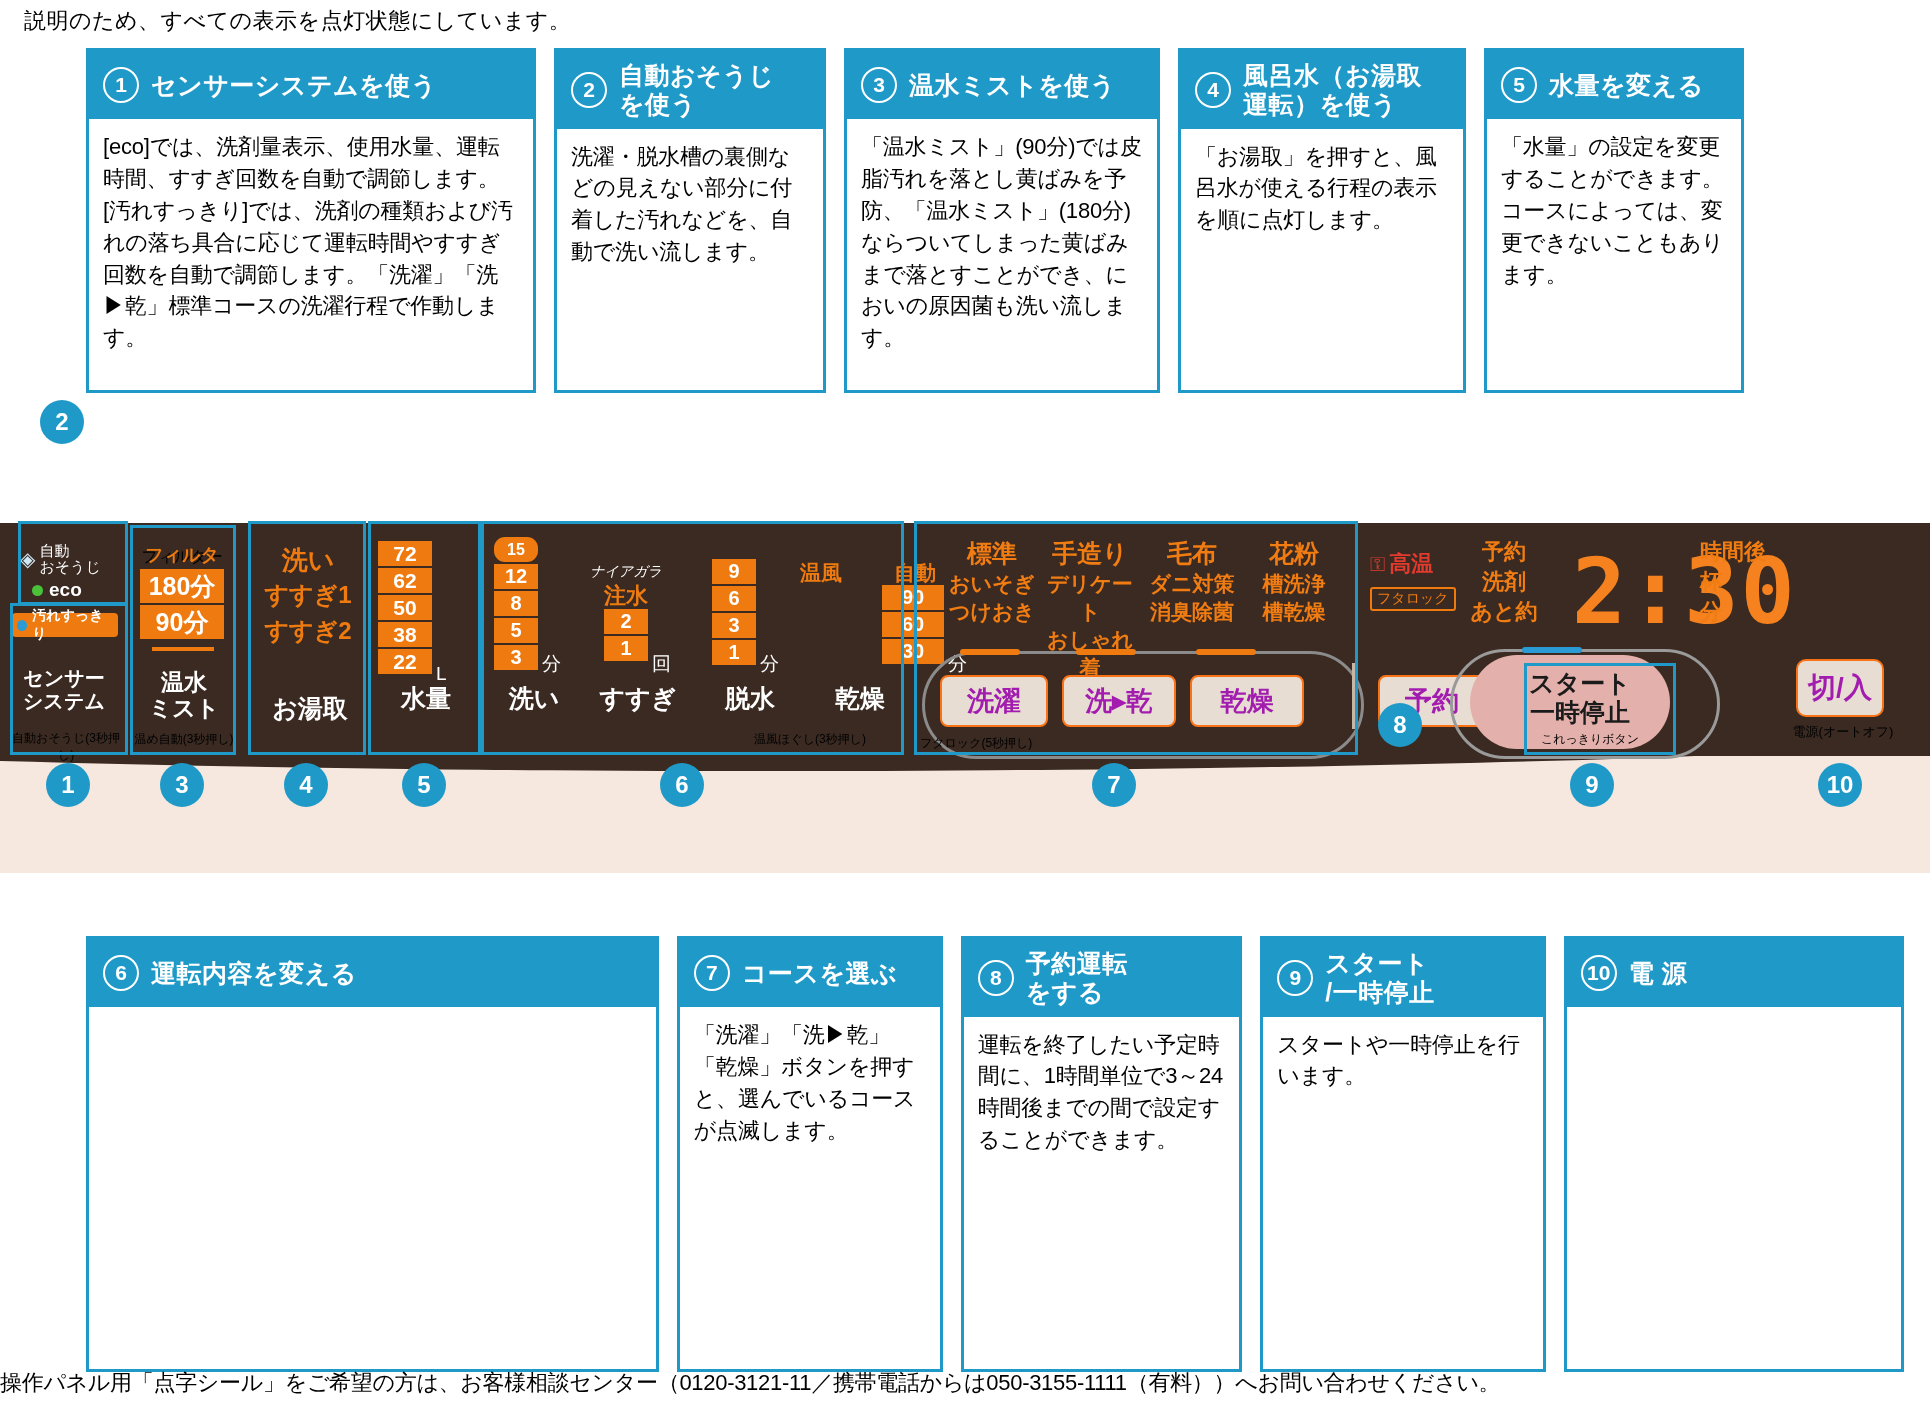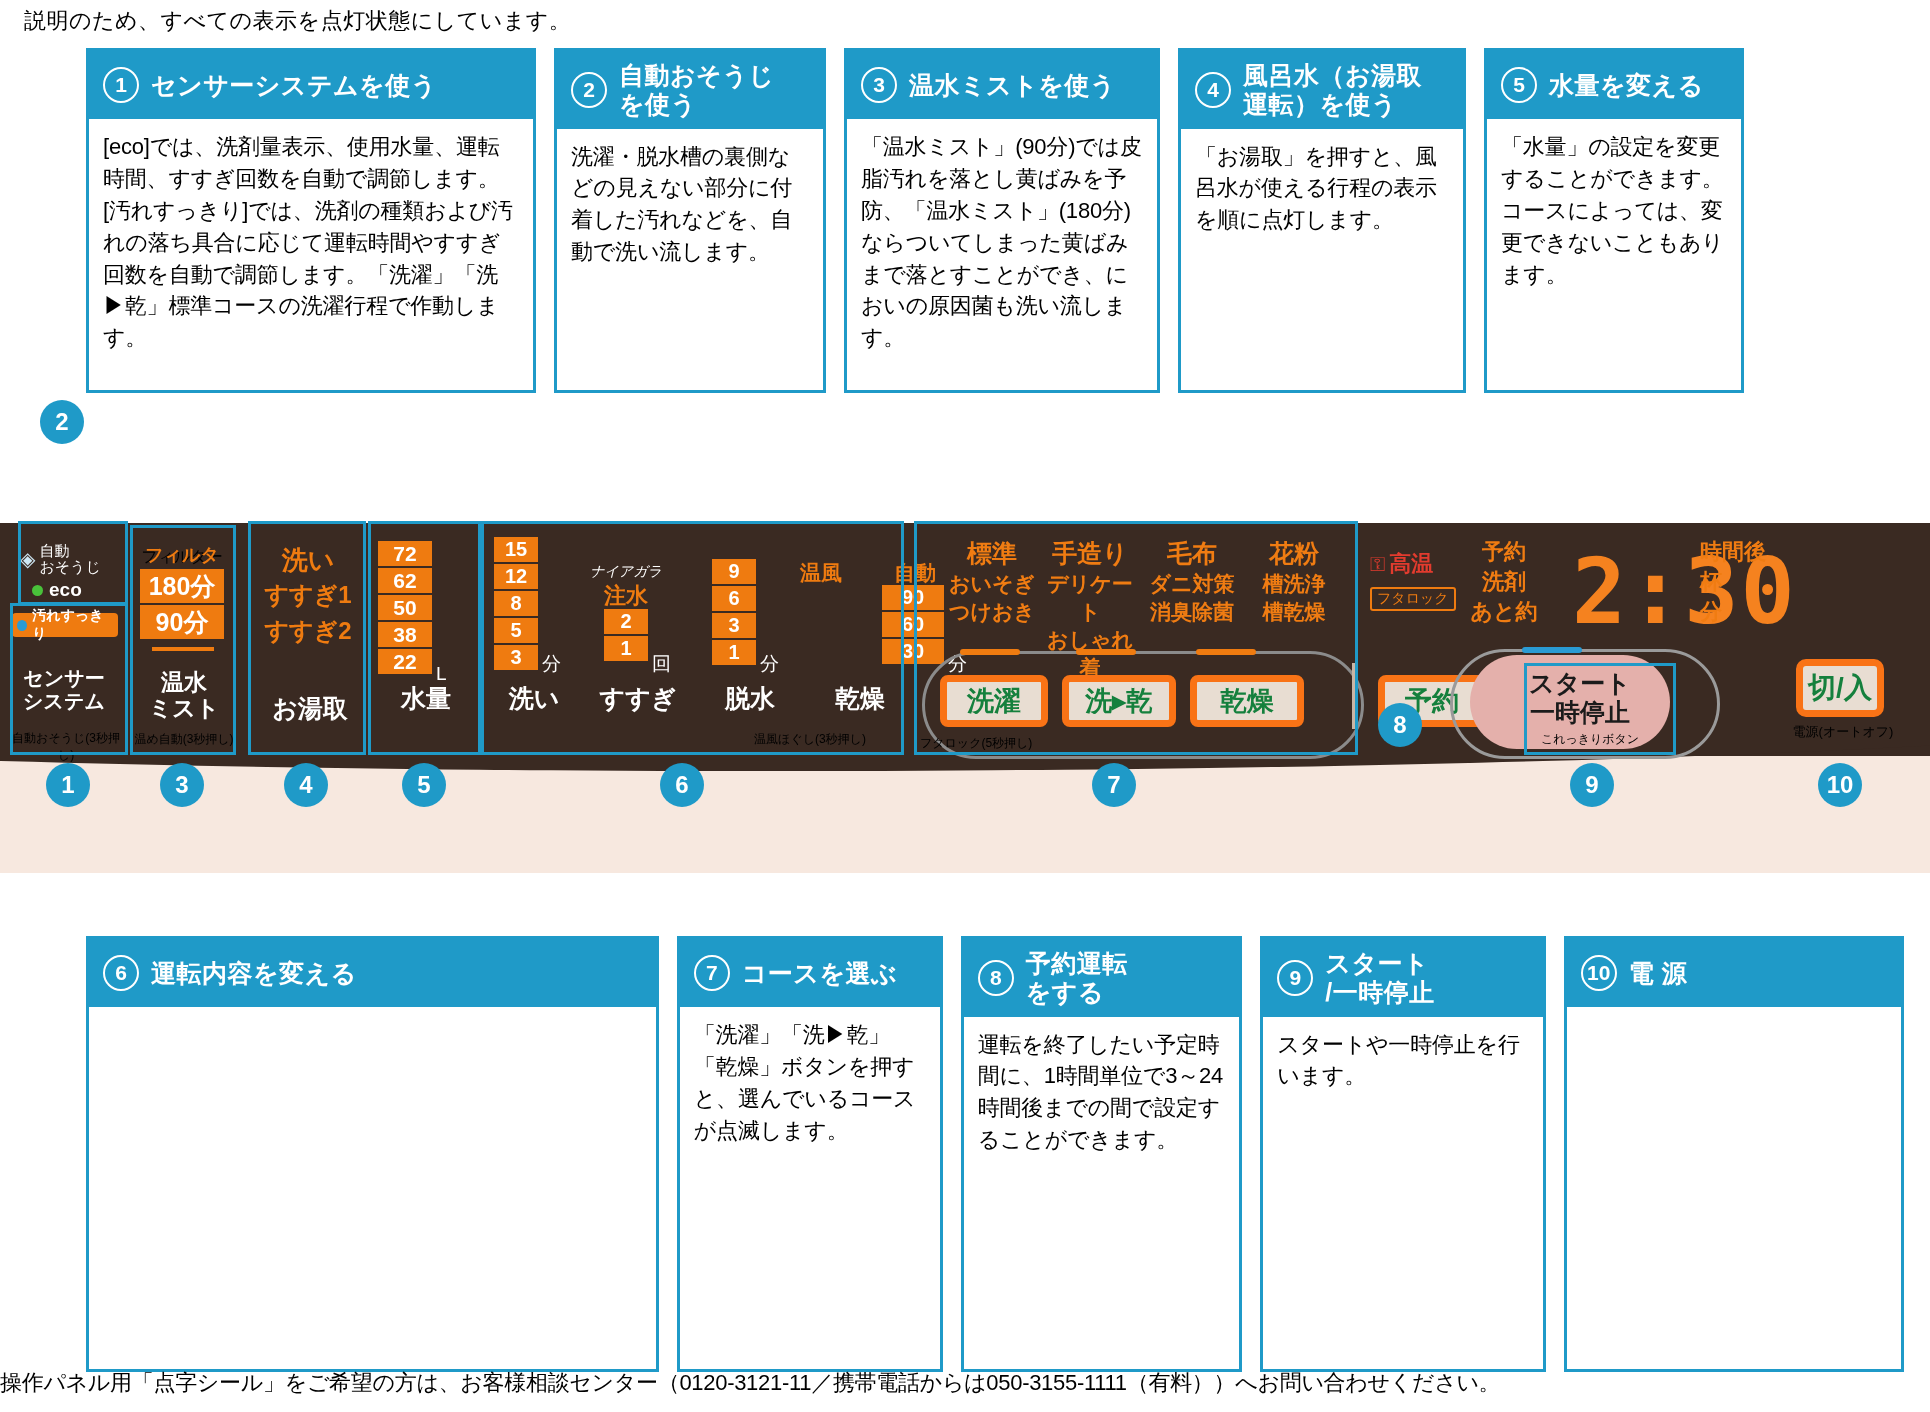--- a/index.html
+++ b/index.html
@@ -57,23 +57,23 @@
   .curve {
     position:absolute; left:0; top:178px; width:1930px; height:90px;
     background:#3a2a22;
     border-bottom-left-radius:0;
     clip-path: ellipse(1500px 70px at 40% 0%);
   }
 
   
   .blk { position:absolute; }
   .lbl-btn {
-    background:#e8ddd2; border-radius:8px; border:7px solid #f97316;
+    background:#e8ddd2; border-radius:8px; border:2px solid #f97316;
     display:flex; align-items:center; justify-content:center;
-    font-size:27px; color:#15803d; font-weight:bold;
+    font-size:27px; color:#a21caf; font-weight:bold;
   }
   .orange { background:#ef7b10; color:#fff; font-weight:bold; display:flex; align-items:center; justify-content:center; }
   .wht { color:#fff; }
   .orange-txt { color:#f07c12; font-weight:bold; }
 
   .num-badge {
     position:absolute; width:44px; height:44px; border-radius:50%;
     background:#1f9ac8; color:#fff; display:flex; align-items:center; justify-content:center;
     font-size:24px; font-weight:bold; z-index:40;
   }
@@ -204,21 +204,21 @@
     <div class="orange" style="width:54px;height:25px;font-size:21px;margin-top:2px;">38</div>
     <div class="orange" style="width:54px;height:25px;font-size:21px;margin-top:2px;">22</div>
   </div>
   <div class="blk" style="left:436px; top:140px; color:#fff; font-size:19px;">L</div>
 
   <div class="lbl-btn blk" style="left:374px; top:150px; width:104px; height:50px; background:transparent; border:none; color:#fff;">
     <span style="font-size:25px;">水量</span>
   </div>
 
   <div class="blk" style="left:494px; top:14px; width:44px;">
-    <div class="orange" style="width:44px;height:25px;font-size:20px;">15</div>
+    <div class="orange" style="width:44px;height:25px;font-size:16px;border-radius:11px;">15</div>
     <div class="orange" style="width:44px;height:25px;font-size:20px;margin-top:2px;">12</div>
     <div class="orange" style="width:44px;height:25px;font-size:20px;margin-top:2px;">8</div>
     <div class="orange" style="width:44px;height:25px;font-size:20px;margin-top:2px;">5</div>
     <div class="orange" style="width:44px;height:25px;font-size:20px;margin-top:2px;">3</div>
   </div>
   <div class="blk" style="left:542px; top:128px; color:#fff; font-size:19px;">分</div>
 
   <div class="blk" style="left:576px; top:40px; width:100px; color:#fff; font-size:14px; font-style:italic; text-align:center;">ナイアガラ</div>
   <div class="blk" style="left:576px; top:58px; width:100px; color:#ef7b10; font-weight:bold; font-size:22px; text-align:center;">注水</div>
   <div class="blk" style="left:604px; top:86px; width:44px;">

